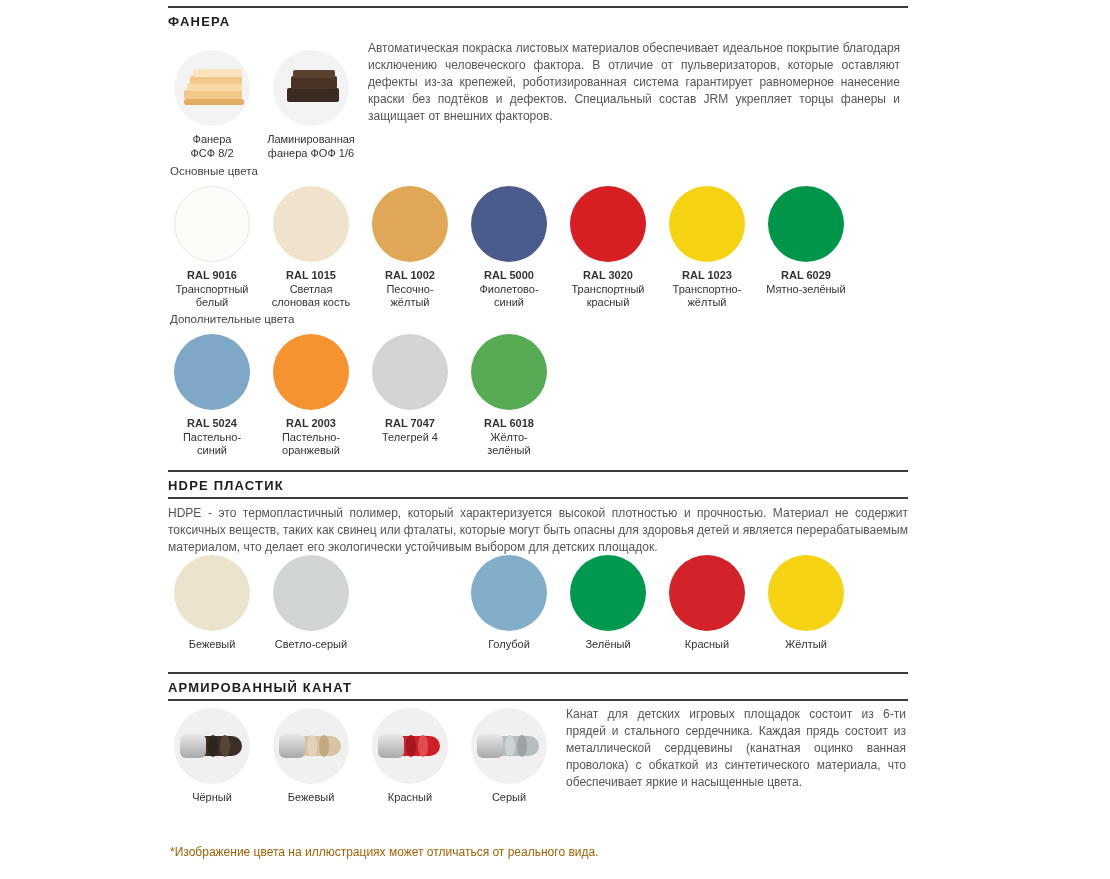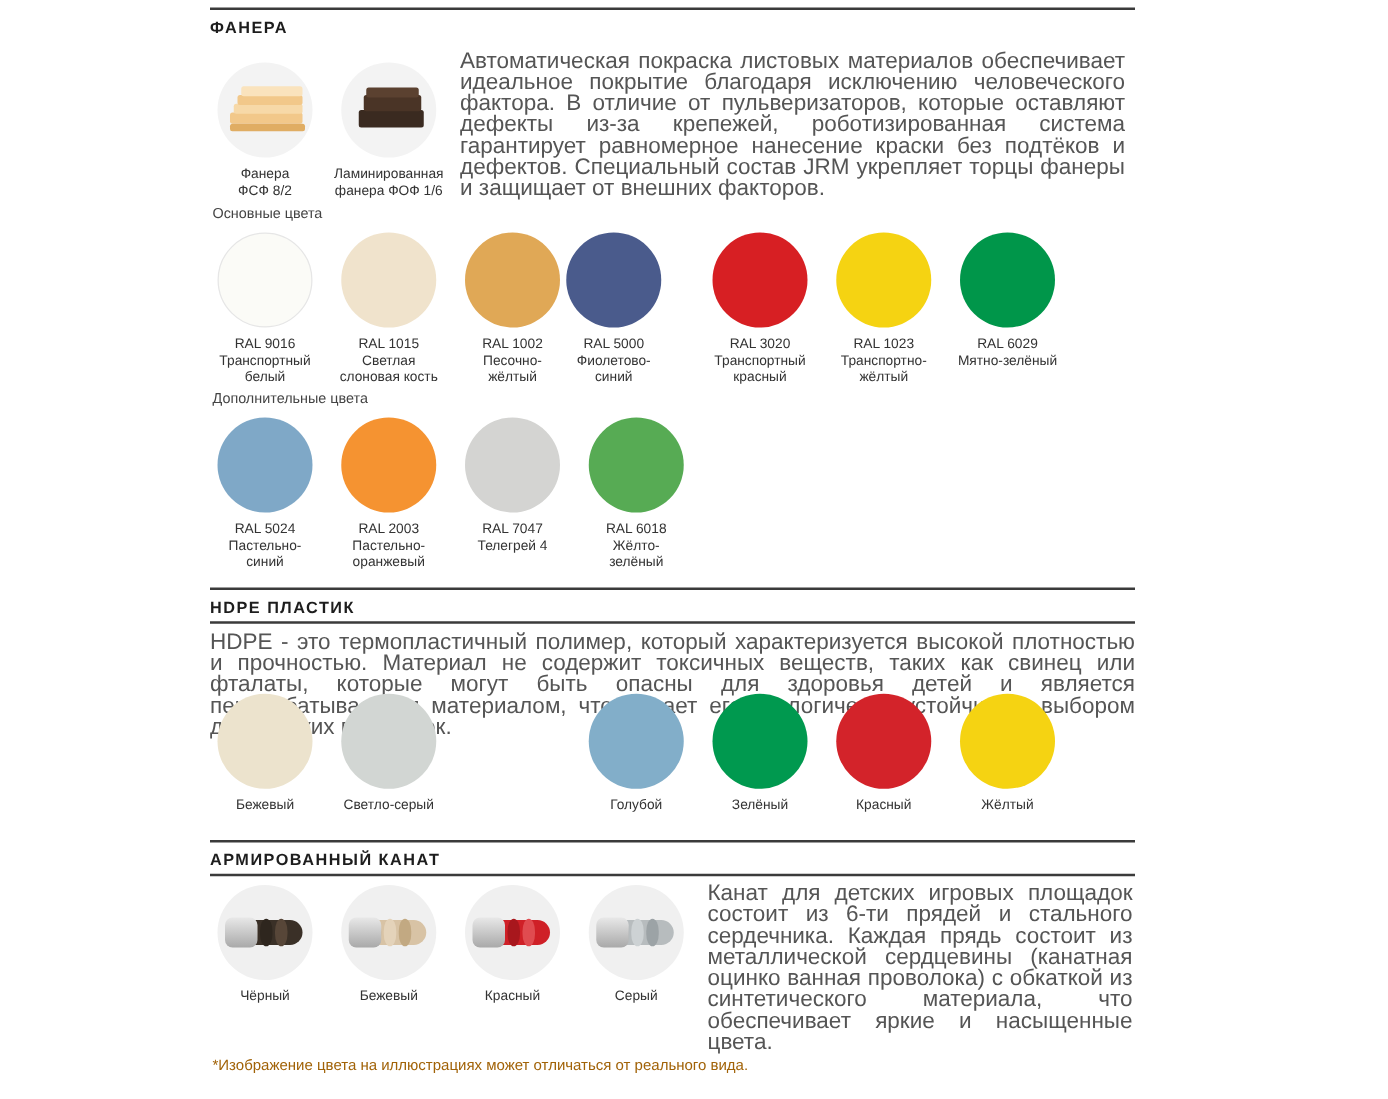--- a/index.html
+++ b/index.html
@@ -35,21 +35,21 @@
     position: absolute;
     left: 168px;
     width: 740px;
     height: 2px;
     background: #3b3b3b;
   }
 
   
   .para {
     position: absolute;
-    font-size: 18px;
+    font-size: 12px;
     line-height: 17px;
     color: #555;
     text-align: justify;
   }
   .sub-label {
     position: absolute;
     font-size: 11.5px;
     color: #444;
   }
   .footnote {
@@ -68,21 +68,21 @@
     width: 76px; height: 76px;
     border-radius: 50%;
     margin: 0 auto;
   }
   .swatch .cap {
     margin-top: 7px;
     font-size: 11px;
     line-height: 13.5px;
     color: #333;
   }
-  .swatch .cap .code { font-weight: normal; display: block; }
+  .swatch .cap .code { font-weight: bold; display: block; }
 
   
   .thumb {
     position: absolute;
     width: 100px;
     text-align: center;
   }
   .thumb .pad {
     width: 76px; height: 76px;
     border-radius: 50%;
@@ -189,21 +189,21 @@
     </div>
   </div>
   <div class="swatch" style="left:360px; top:186px;">
     <div class="disc" style="background:#e0a856;"></div>
     <div class="cap">
       <span class="code">RAL 1002</span>
       <span>Песочно-</span><br>
       <span>жёлтый</span>
     </div>
   </div>
-  <div class="swatch" style="left:441px; top:186px;">
+  <div class="swatch" style="left:459px; top:186px;">
     <div class="disc" style="background:#4a5b8c;"></div>
     <div class="cap">
       <span class="code">RAL 5000</span>
       <span>Фиолетово-</span><br>
       <span>синий</span>
     </div>
   </div>
   <div class="swatch" style="left:558px; top:186px;">
     <div class="disc" style="background:#d71f23;"></div>
     <div class="cap">

